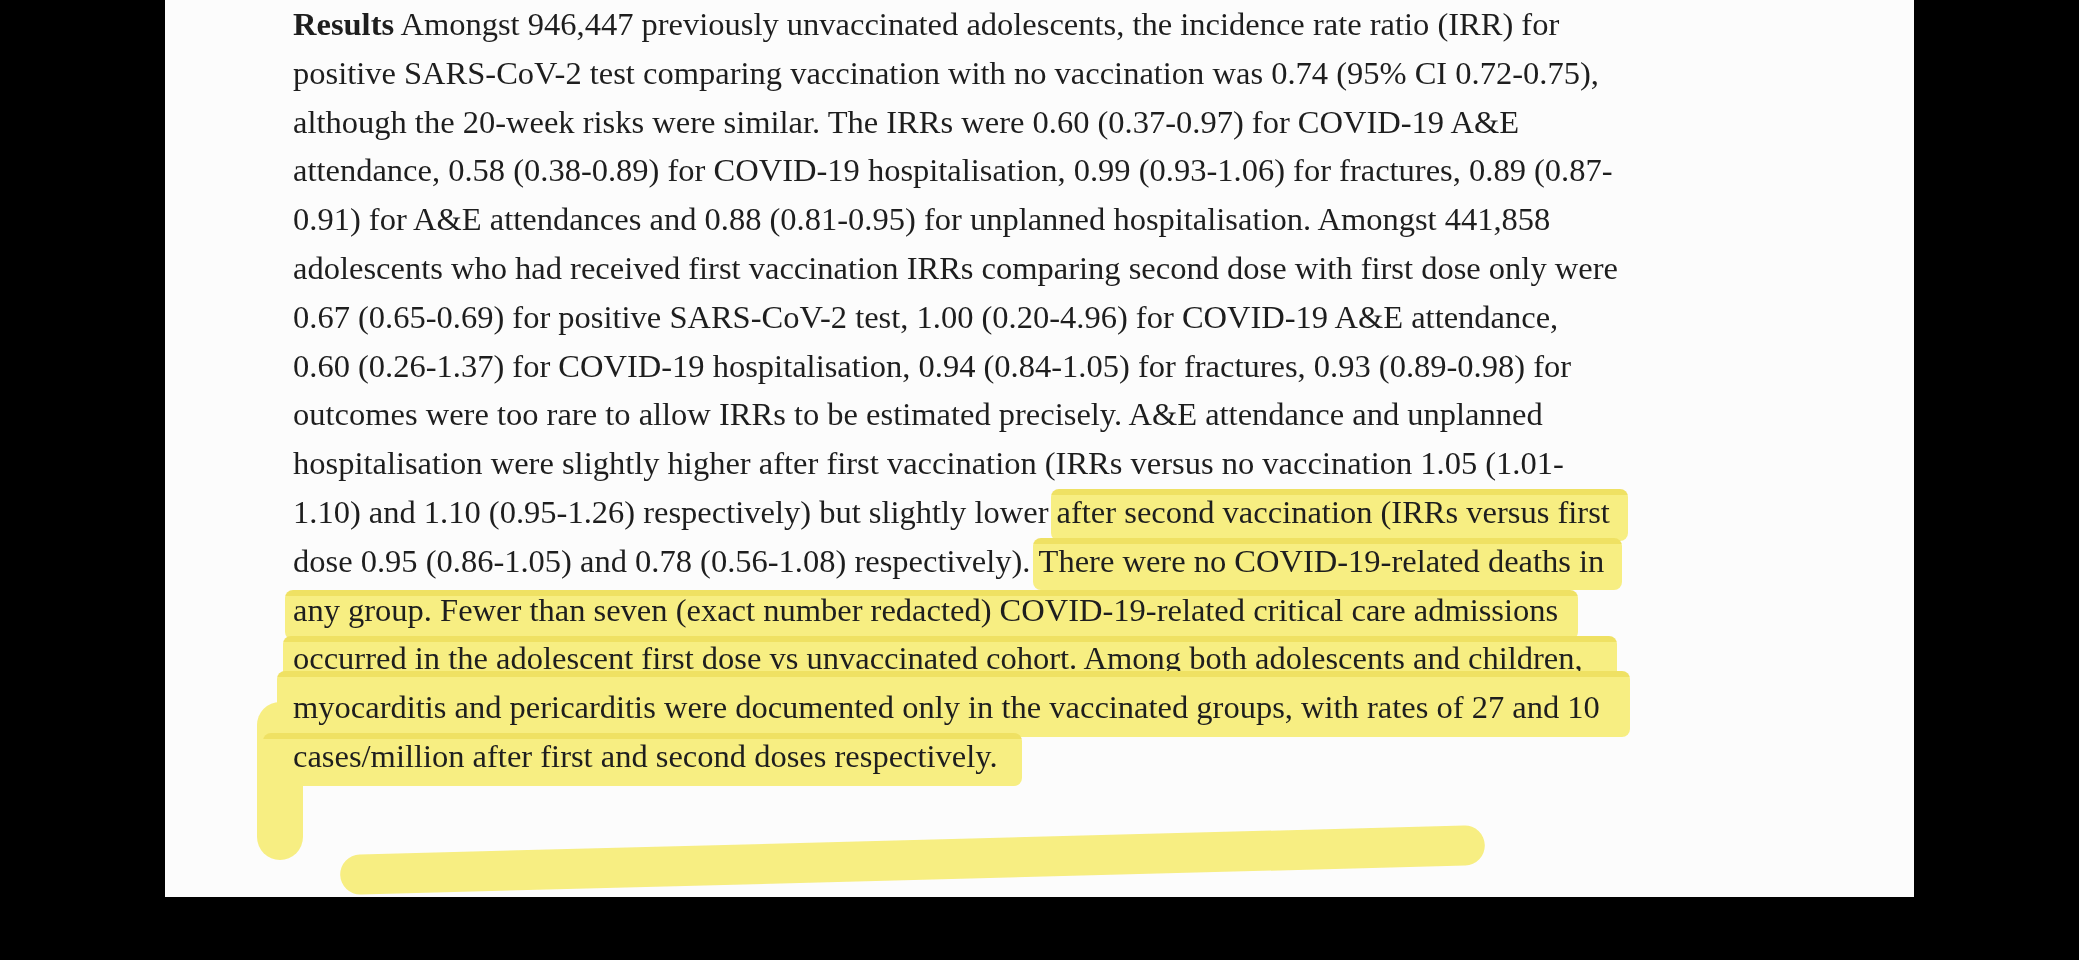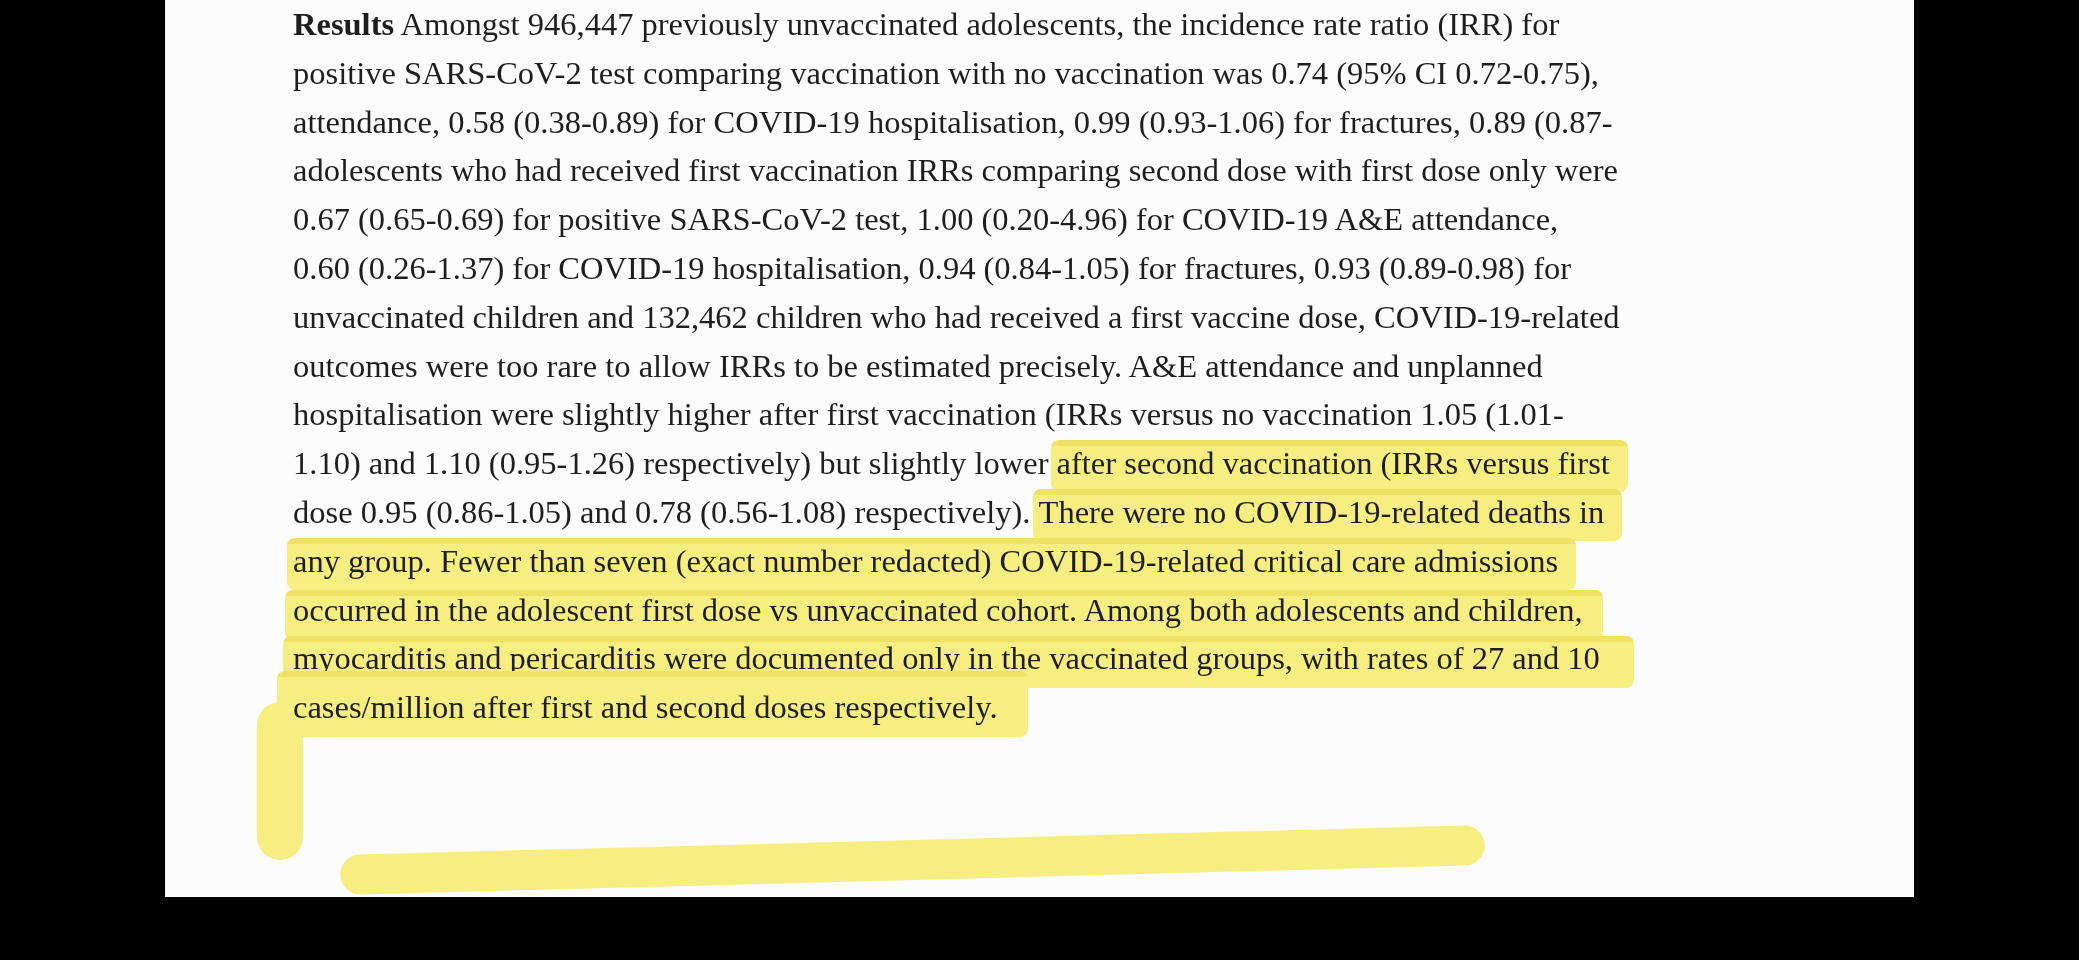--- a/index.html
+++ b/index.html
@@ -51,25 +51,26 @@
 <body>
 
 <div class="page">
 
   <div class="stroke stroke-left-bulge"></div>
   <div class="stroke stroke-tail"></div>
 
   <div class="textblock">
     <div class="line"><span class="b">Results</span><span> Amongst 946,447 previously unvaccinated adolescents, the incidence rate ratio (IRR) for</span><span class="hl"></span></div>
     <div class="line"><span>positive SARS-CoV-2 test comparing vaccination with no vaccination was 0.74 (95% CI 0.72-0.75),</span><span class="hl"></span></div>
+    <div class="line"><span>although the 20-week risks were similar. The IRRs were 0.60 (0.37-0.97) for COVID-19 A&amp;E</span><span class="hl"></span></div>
     <div class="line"><span>attendance, 0.58 (0.38-0.89) for COVID-19 hospitalisation, 0.99 (0.93-1.06) for fractures, 0.89 (0.87-</span><span class="hl"></span></div>
+    <div class="line"><span>0.91) for A&amp;E attendances and 0.88 (0.81-0.95) for unplanned hospitalisation. Amongst 441,858</span><span class="hl"></span></div>
     <div class="line"><span>adolescents who had received first vaccination IRRs comparing second dose with first dose only were</span><span class="hl"></span></div>
     <div class="line"><span>0.67 (0.65-0.69) for positive SARS-CoV-2 test, 1.00 (0.20-4.96) for COVID-19 A&amp;E attendance,</span><span class="hl"></span></div>
     <div class="line"><span>0.60 (0.26-1.37) for COVID-19 hospitalisation, 0.94 (0.84-1.05) for fractures, 0.93 (0.89-0.98) for</span><span class="hl"></span></div>
-    <div class="line"><span>unvaccinated children and 132,462 children who had received a first vaccine dose, COVID-19-related</span><span class="hl"></span></div>
     <div class="line"><span>outcomes were too rare to allow IRRs to be estimated precisely. A&amp;E attendance and unplanned</span><span class="hl"></span></div>
     <div class="line"><span>hospitalisation were slightly higher after first vaccination (IRRs versus no vaccination 1.05 (1.01-</span><span class="hl"></span></div>
     <div class="line"><span>1.10) and 1.10 (0.95-1.26) respectively) but slightly lower </span><span class="hl">after second vaccination (IRRs versus first</span></div>
     <div class="line"><span>dose 0.95 (0.86-1.05) and 0.78 (0.56-1.08) respectively). </span><span class="hl">There were no COVID-19-related deaths in</span></div>
     <div class="line"><span></span><span class="hl">any group. Fewer than seven (exact number redacted) COVID-19-related critical care admissions</span></div>
     <div class="line"><span></span><span class="hl">occurred in the adolescent first dose vs unvaccinated cohort. Among both adolescents and children,</span></div>
     <div class="line"><span></span><span class="hl">myocarditis and pericarditis were documented only in the vaccinated groups, with rates of 27 and 10</span></div>
     <div class="line"><span></span><span class="hl">cases/million after first and second doses respectively.</span></div>
   </div>
 </div>

